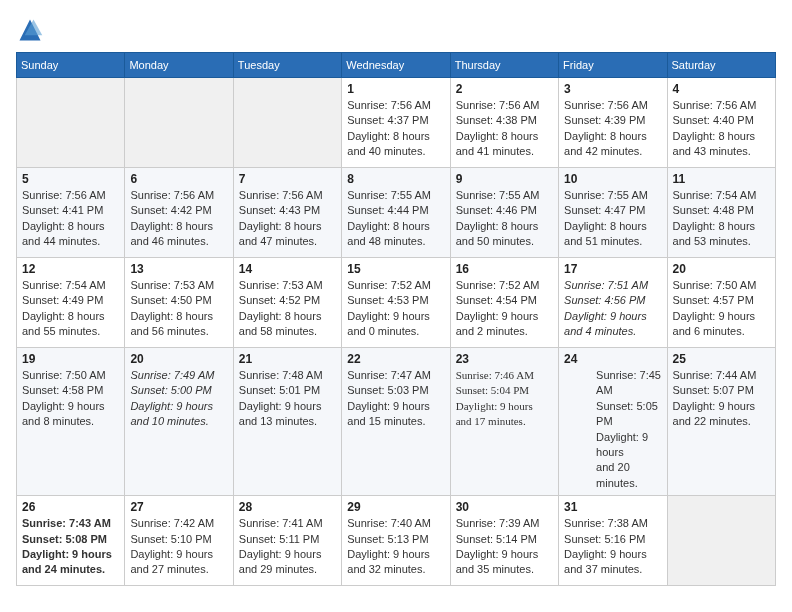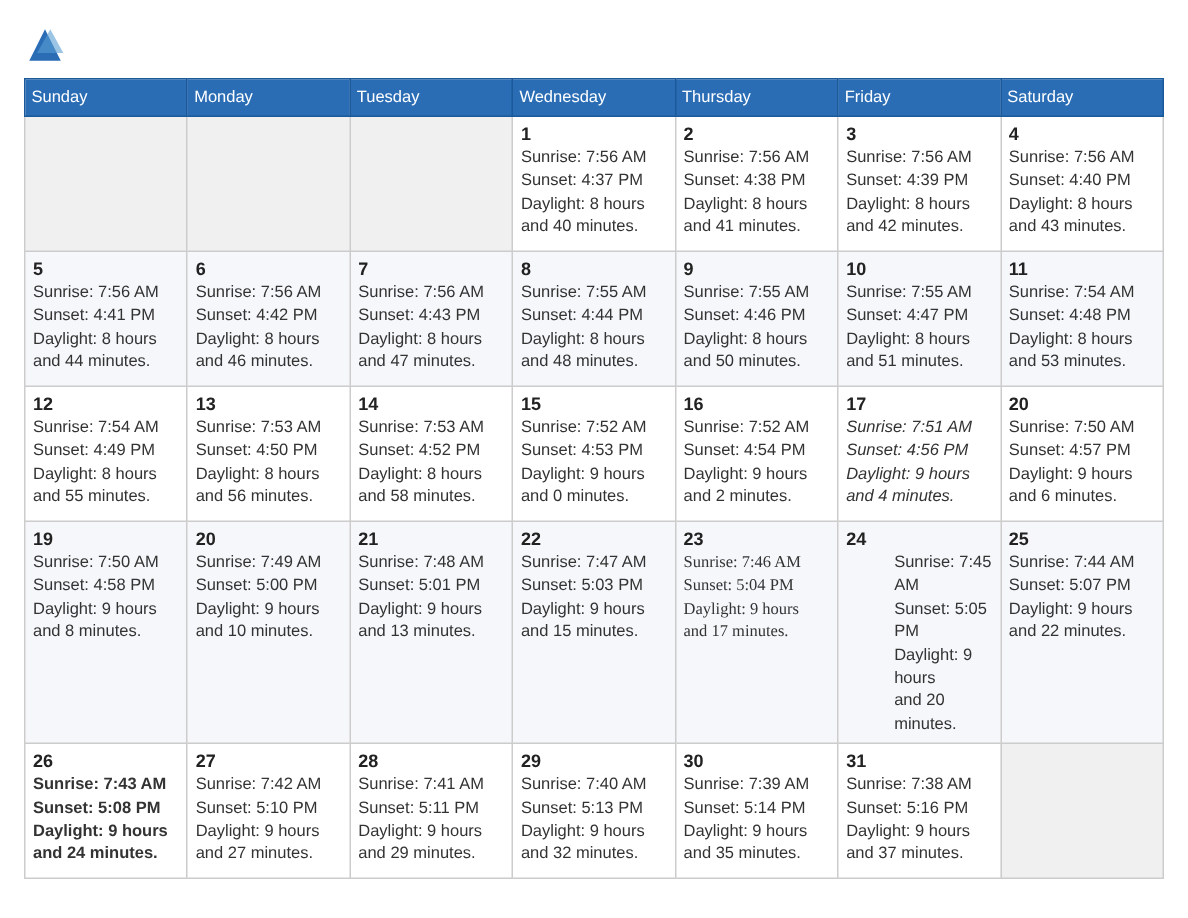--- a/index.html
+++ b/index.html
@@ -256,21 +256,21 @@
       <tr>
         <td>
           <span class="day-num">19</span>
           <div class="day-info" style="white-space: pre-line;">Sunrise: 7:50 AM
 Sunset: 4:58 PM
 Daylight: 9 hours
 and 8 minutes.</div>
         </td>
         <td>
           <span class="day-num">20</span>
-          <div class="day-info" style="white-space: pre-line;">Sunrise: 7:49 AM
+          <div class="day-info" style="white-space: pre-line; font-style: italic;">Sunrise: 7:49 AM
 Sunset: 5:00 PM
 Daylight: 9 hours
 and 10 minutes.</div>
         </td>
         <td>
           <span class="day-num">21</span>
           <div class="day-info" style="white-space: pre-line;">Sunrise: 7:48 AM
 Sunset: 5:01 PM
 Daylight: 9 hours
 and 13 minutes.</div>

